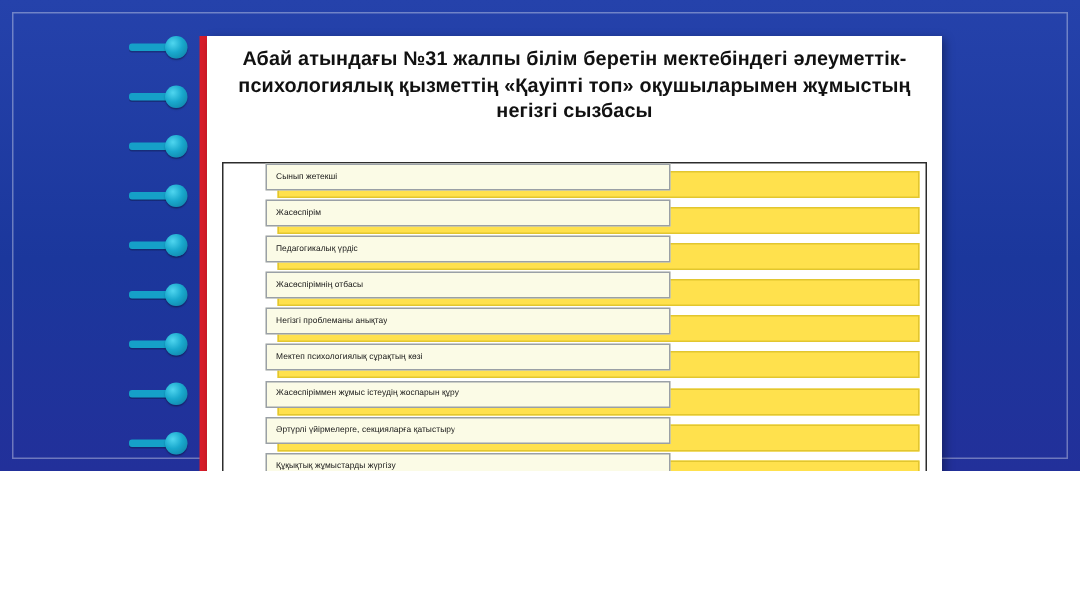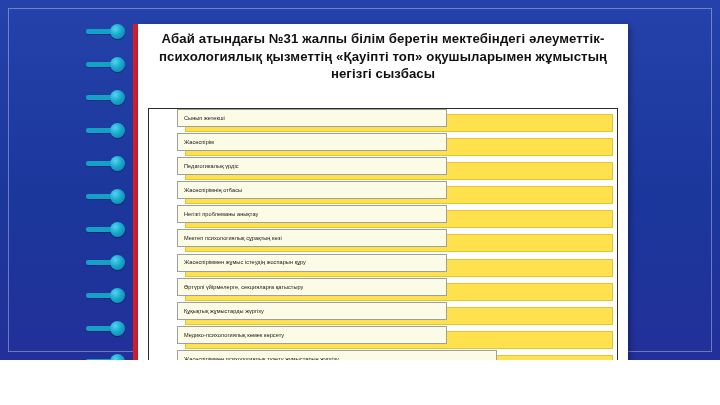--- a/index.html
+++ b/index.html
@@ -11,21 +11,21 @@
     height: 405px;
     overflow: hidden;
     font-family: "Liberation Sans", sans-serif;
     background: #ffffff;
   }
 
   
   .slide {
     position: relative;
     width: 720px;
-    height: 360px;
+    height: 314px;
     background: #1f3fa8;
     background: linear-gradient(180deg, #2542ab 0%, #1b379c 55%, #22309a 100%);
     overflow: hidden;
     text-decoration: underline;
   }
 
   
   .frame-outline {
     position: absolute;
     left: 8px;

